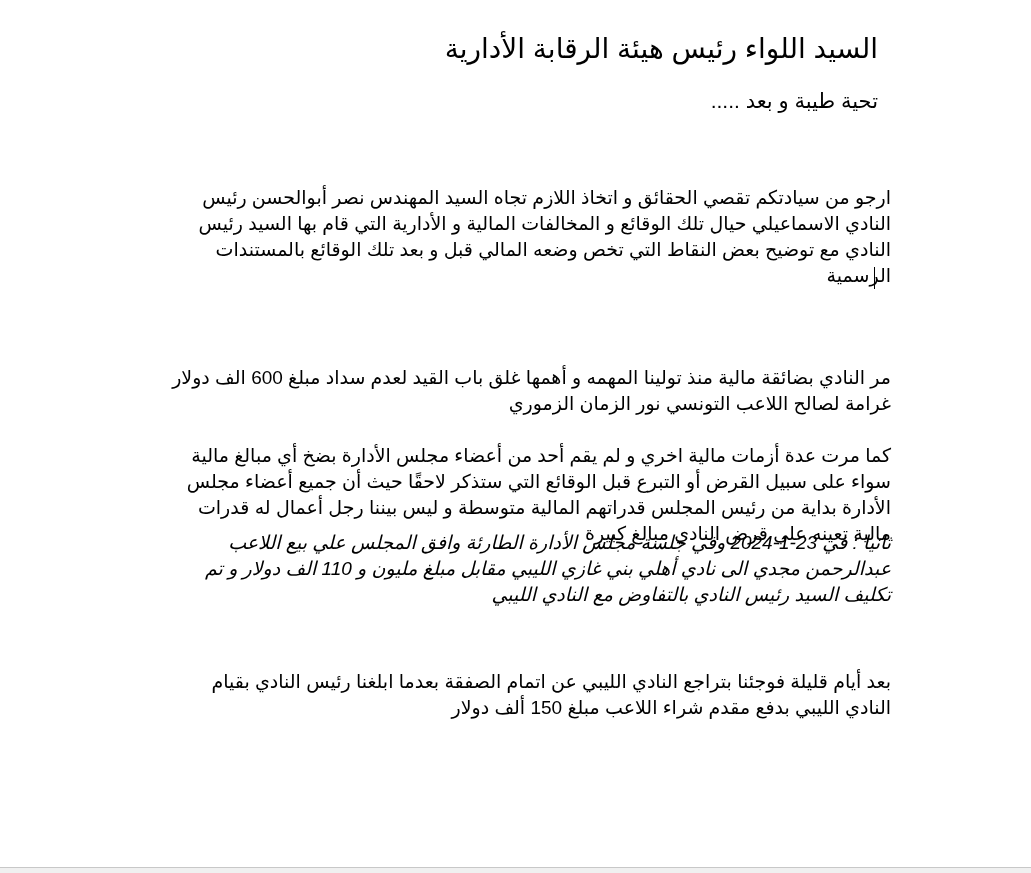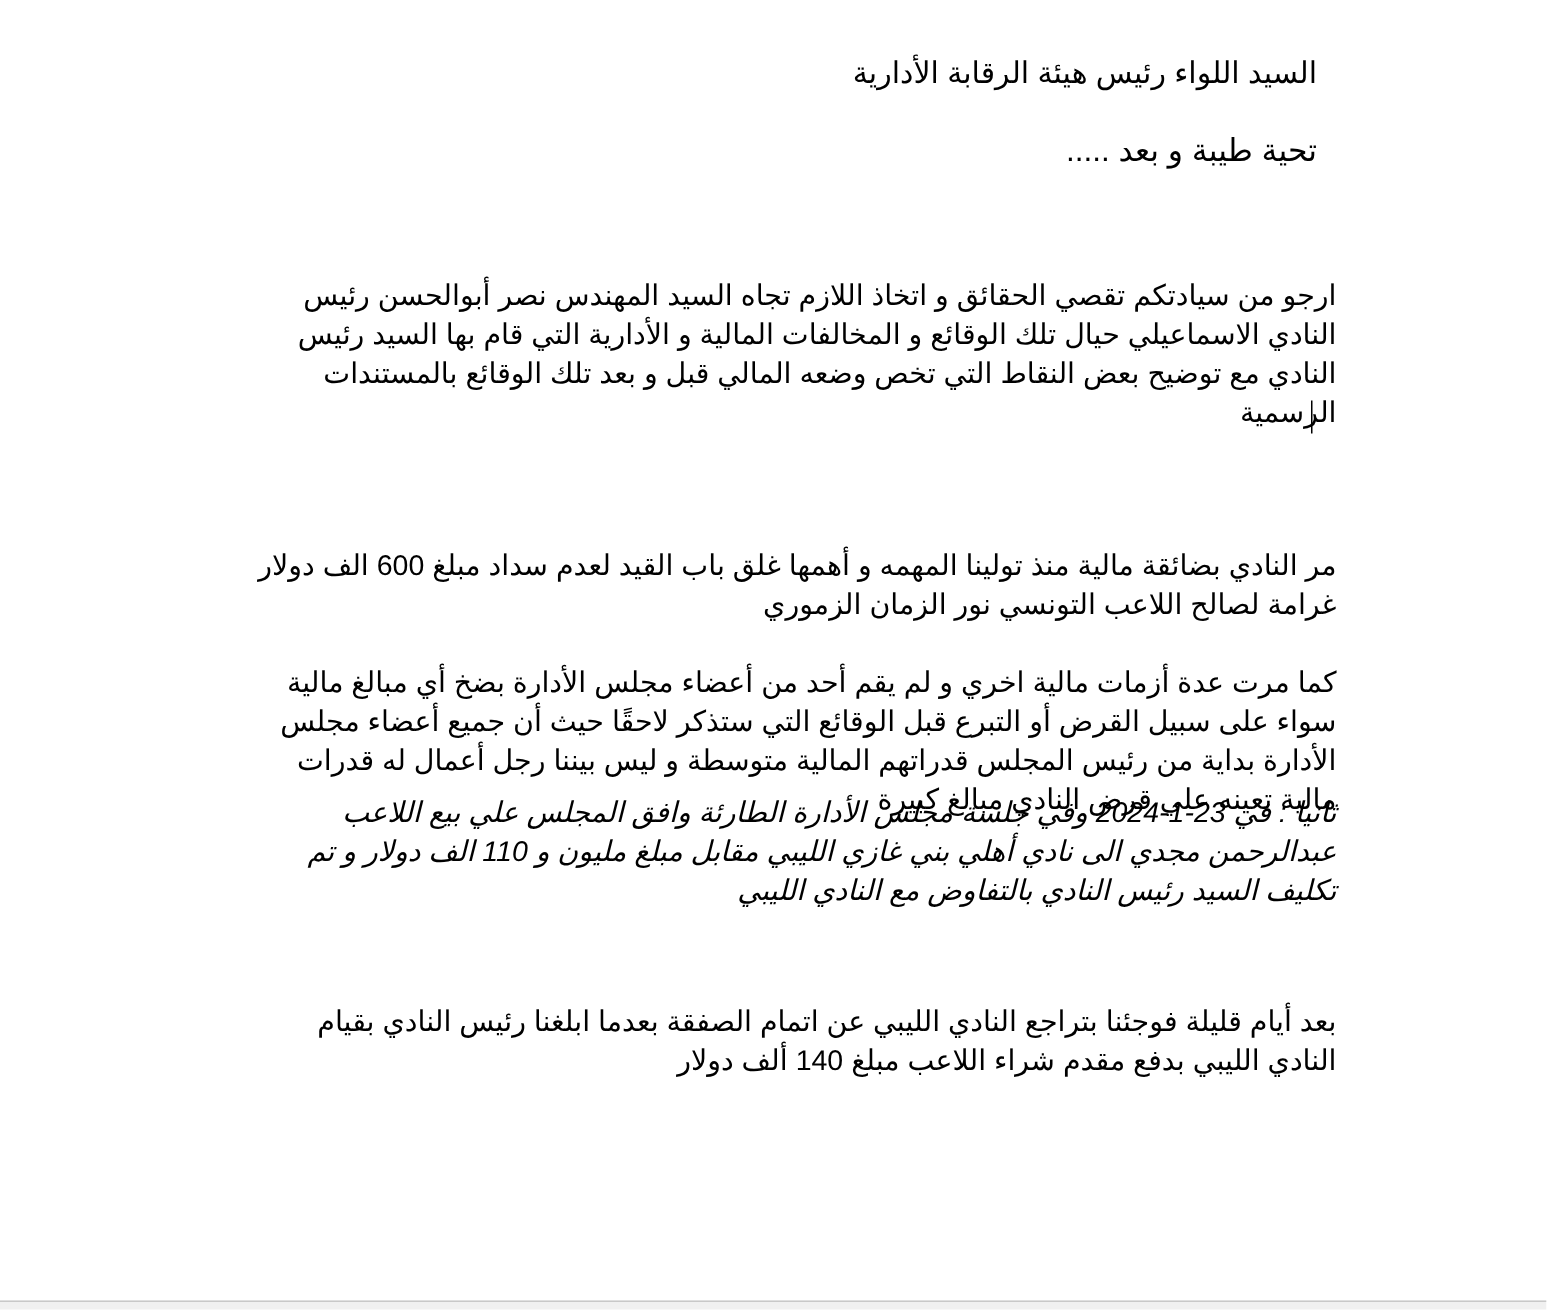--- a/index.html
+++ b/index.html
@@ -25,21 +25,21 @@
     }
     .doc {
       position: absolute;
       left: 158px;
       width: 720px;
       direction: rtl;
       text-align: right;
     }
     .title {
       top: 34px;
-      font-size: 20px;
+      font-size: 28px;
       line-height: 30px;
     }
     .greeting {
       top: 89px;
       font-size: 21px;
       line-height: 24px;
     }
     .para {
       font-size: 19px;
       line-height: 26px;
@@ -78,19 +78,19 @@
   <div class="cursor"></div>
 
 
   <p class="doc para" style="top:352px;">مر النادي بضائقة مالية منذ تولينا المهمه و أهمها غلق باب القيد لعدم سداد مبلغ 600 الف دولار غرامة لصالح اللاعب التونسي نور الزمان الزموري</p>
 
   <p class="doc para" style="top:430px;">كما مرت عدة أزمات مالية اخري و لم يقم أحد من أعضاء مجلس الأدارة بضخ أي مبالغ مالية سواء على سبيل القرض أو التبرع قبل الوقائع التي ستذكر لاحقًا حيث أن جميع أعضاء مجلس الأدارة بداية من رئيس المجلس قدراتهم المالية متوسطة و ليس بيننا رجل أعمال له قدرات مالية تعينه علي قرض النادي مبالغ كبيرة</p>
 
   <p class="doc para" style="top:517px;font-style:italic;">ثانيا : في 23-1-2024 وفي جلسة مجلس الأدارة الطارئة وافق المجلس علي بيع اللاعب عبدالرحمن مجدي الى نادي أهلي بني غازي الليبي مقابل مبلغ مليون و 110 الف دولار و تم تكليف السيد رئيس النادي بالتفاوض مع النادي الليبي</p>
 
 
-  <p class="doc para" style="top:656px;">بعد أيام قليلة فوجئنا بتراجع النادي الليبي عن اتمام الصفقة بعدما ابلغنا رئيس النادي بقيام النادي الليبي بدفع مقدم شراء اللاعب مبلغ 140 ألف دولار</p>
+  <p class="doc para" style="top:656px;">بعد أيام قليلة فوجئنا بتراجع النادي الليبي عن اتمام الصفقة بعدما ابلغنا رئيس النادي بقيام النادي الليبي بدفع مقدم شراء اللاعب مبلغ 150 ألف دولار</p>
 
 
 
 </div>
 
 <div class="bottom-bar"></div>
 
 </body></html>

